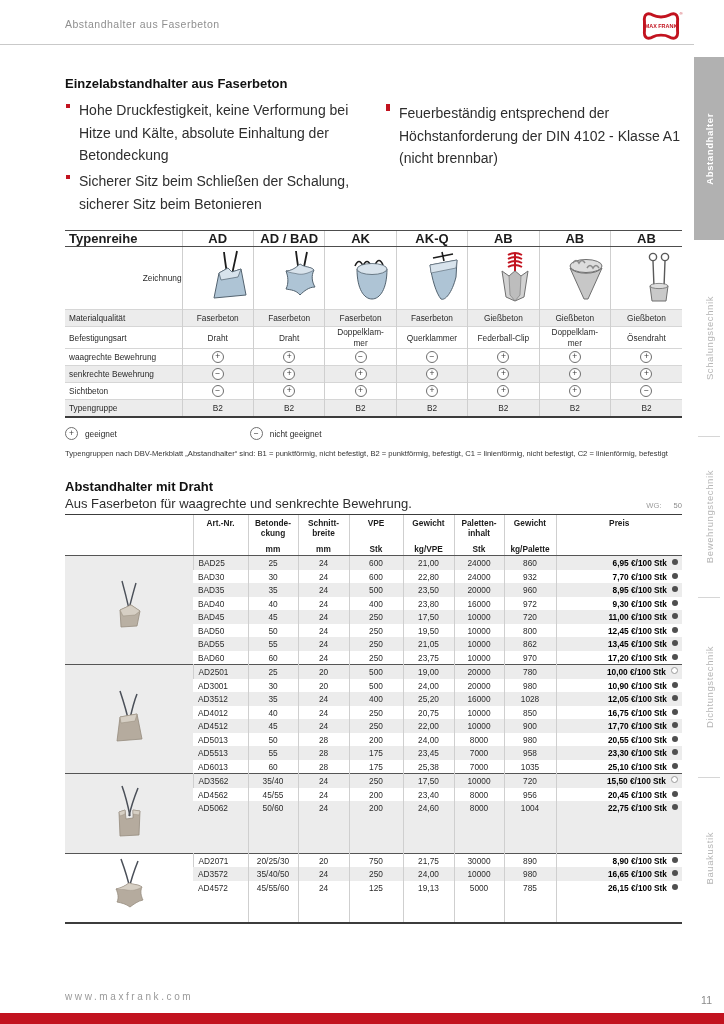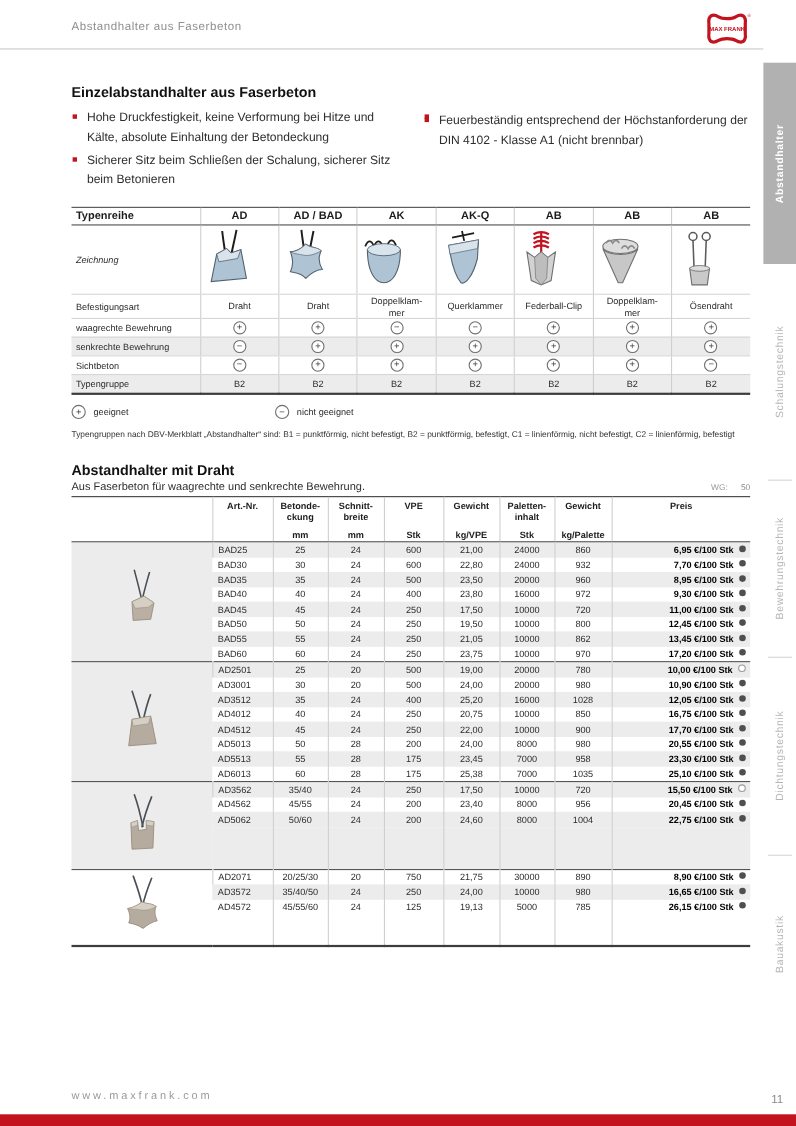--- a/index.html
+++ b/index.html
@@ -27,48 +27,48 @@
 
   
   .footer-url{position:absolute;left:65px;bottom:22px;font-size:10px;color:#9a9a9a;letter-spacing:2.6px;}
   .footer-bar{position:absolute;left:0;bottom:0;width:724px;height:11px;background:#c2131f;}
 
   
   .main{position:absolute;left:65px;top:60px;width:617px;}
   .sec-title{font-size:13px;font-weight:bold;color:#111;margin:16px 0 8px 0;}
   .bullets{display:flex;gap:24px;}
   .bcol{width:296px;}
-  .bullet{position:relative;padding-left:14px;font-size:11px;line-height:1.62;color:#2e2e2e;margin-bottom:3px;}
+  .bullet{position:relative;padding-left:14px;font-size:14px;line-height:1.62;color:#2e2e2e;margin-bottom:3px;}
   .bullet .sq{position:absolute;left:1px;top:5px;width:4px;height:4px;background:#c2131f;}
 
   
   table{border-collapse:collapse;table-layout:fixed;}
   .type-table{width:617px;margin-top:12px;font-size:8.3px;color:#2b2b2b;border-bottom:2px solid #3c3c3c;}
   .type-table th,.type-table td{border-left:1px solid #cfcfcf;border-top:1px solid #d6d6d6;padding:0;}
   .type-table th:first-child,.type-table td:first-child{border-left:none;}
-  .type-table tr.tt-head th{border-top:1px solid #4d4d4d;border-bottom:1px solid #4d4d4d;height:15px;font-size:10px;text-align:center;color:#1c1c1c;}
+  .type-table tr.tt-head th{border-top:1px solid #4d4d4d;border-bottom:1px solid #4d4d4d;height:15px;font-size:13px;text-align:center;color:#1c1c1c;}
   .type-table tr.tt-head th.tt-corner{text-align:left;padding-left:4px;}
   .type-table td.tt-label{text-align:left;padding-left:4px;}
   .type-table td.tt-val{text-align:center;white-space:pre-line;line-height:1.25;}
-  .type-table tr.tt-zrow td{height:62px;vertical-align:middle;text-align:left;font-style:italic;}
+  .type-table tr.tt-zrow td{height:62px;vertical-align:middle;text-align:right;}
   .type-table tr.tt-data td{height:16px;}
   .type-table tr.shade td{background:#ececec;}
   .type-table tr.tt-zrow td.tt-label{background:#fff;}
   .mark{display:inline-block;width:10px;height:10px;line-height:9.5px;border:1px solid #6f6f6f;border-radius:50%;font-size:8.5px;color:#3a3a3a;text-align:center;vertical-align:middle;background:#fff;}
 
   
   .legend{display:flex;align-items:center;margin-top:9px;font-size:8.3px;color:#2b2b2b;}
   .legend .item{display:flex;align-items:center;gap:7px;}
   .legend .item + .item{margin-left:133px;}
   .legend .mark{width:11px;height:11px;line-height:10.5px;}
   .footnotes{margin-top:9px;font-size:7.6px;line-height:1.35;color:#333;}
 
   
   .sub-row{display:flex;align-items:baseline;justify-content:space-between;margin-top:2px;}
-  .subtitle{font-size:10px;color:#2e2e2e;}
+  .subtitle{font-size:13px;color:#2e2e2e;}
   .wg{font-size:7.6px;color:#9a9a9a;}
   .wg .v{margin-left:12px;color:#8a8a8a;}
 
   
   .price-table{width:617px;margin-top:3px;font-size:8.3px;color:#2b2b2b;border-bottom:2px solid #3c3c3c;}
   .price-table td,.price-table th{border-left:1px solid #cfcfcf;padding:0;}
   .price-table td:first-child,.price-table th:first-child{border-left:none;}
   .price-table thead th{border-top:1.5px solid #3c3c3c;border-bottom:1px solid #555;height:40px;vertical-align:top;font-size:8.3px;color:#1c1c1c;}
   .hcell{display:flex;flex-direction:column;justify-content:space-between;height:36px;padding:3px 1px 1px 1px;font-weight:bold;text-align:center;}
   .hcell .unit{font-weight:bold;}
@@ -190,20 +190,30 @@
     <path d="M8,19 C14,26 34,26 40,19 L26,50 L22,50 Z" fill="#c7c7c7" stroke="#6f6f6f" stroke-width="1"></path>
   </svg></td>
             <td><svg width="48" height="56" viewBox="0 0 48 56">
     <circle cx="19" cy="8" r="3.6" stroke="#5a5a5a" stroke-width="1.4" fill="none"></circle>
     <circle cx="31" cy="8" r="3.6" stroke="#5a5a5a" stroke-width="1.4" fill="none"></circle>
     <path d="M19,12 L20,38 M31,12 L30,38" stroke="#5a5a5a" stroke-width="1.4" fill="none"></path>
     <path d="M16,37 L34,37 L32,52 L18,52 Z" fill="#c9c9c9" stroke="#6f6f6f" stroke-width="1"></path>
     <ellipse cx="25" cy="37" rx="9" ry="2.6" fill="#dddddd" stroke="#6f6f6f" stroke-width="0.8"></ellipse>
   </svg></td>
           </tr>
+          <tr class="tt-data shade">
+            <td class="tt-label">Materialqualität</td>
+            <td class="tt-val">Faserbeton</td>
+            <td class="tt-val">Faserbeton</td>
+            <td class="tt-val">Faserbeton</td>
+            <td class="tt-val">Faserbeton</td>
+            <td class="tt-val">Gießbeton</td>
+            <td class="tt-val">Gießbeton</td>
+            <td class="tt-val">Gießbeton</td>
+          </tr>
           <tr class="tt-data">
             <td class="tt-label">Befestigungsart</td>
             <td class="tt-val">Draht</td>
             <td class="tt-val">Draht</td>
             <td class="tt-val">Doppelklam-
 mer</td>
             <td class="tt-val">Querklammer</td>
             <td class="tt-val">Federball-Clip</td>
             <td class="tt-val">Doppelklam-
 mer</td>

